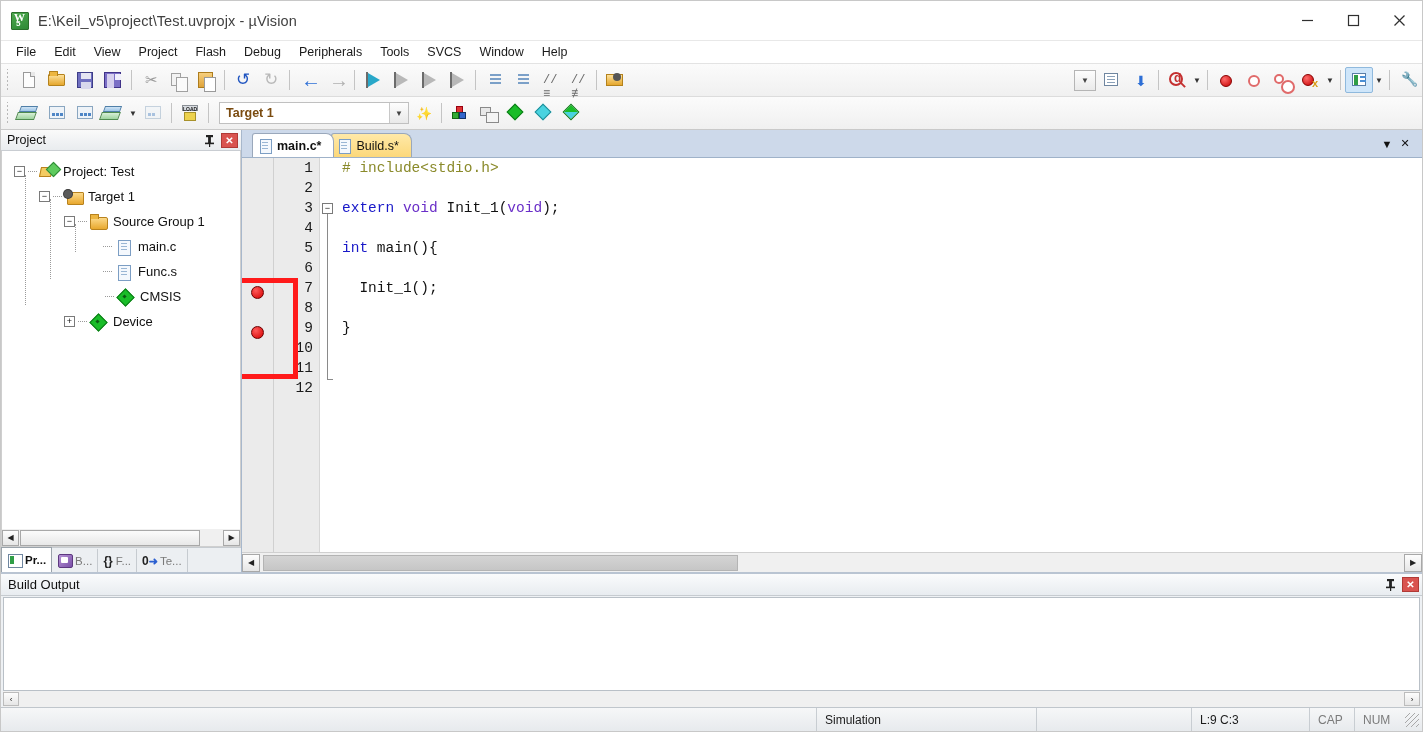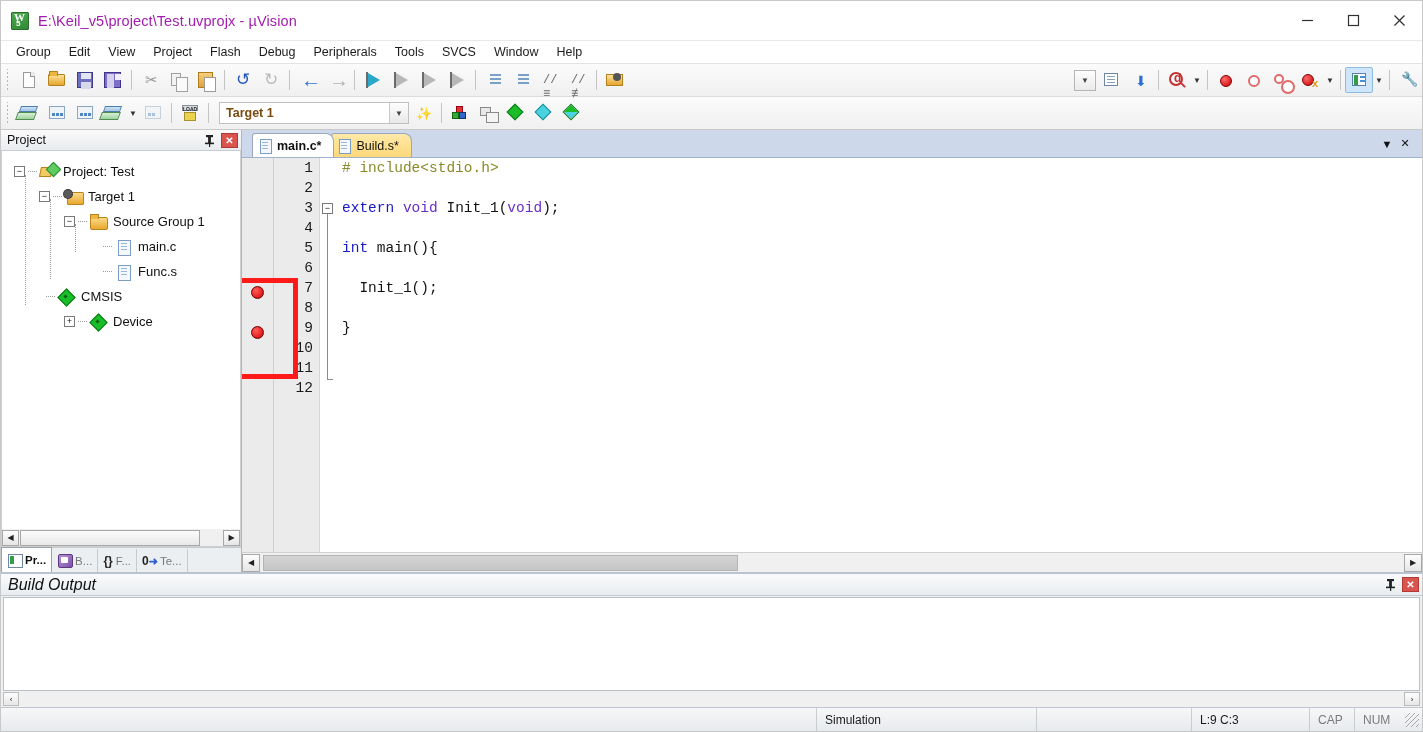--- a/index.html
+++ b/index.html
@@ -35,21 +35,21 @@
   .app-icon:before {
     content: "W"; position: absolute; left: 2px; top: -2px;
     font-size: 11px; font-weight: bold; color: #fff;
     font-family: "Liberation Serif", serif;
   }
   .app-icon:after {
     content: "5"; position: absolute; left: 4px; top: 6px;
     font-size: 8px; font-weight: bold; color: #fff;
   }
   .title-text {
-    font-size: 14.5px; color: #a21caf; letter-spacing: 0.1px;
+    font-size: 14.5px; color: #404040; letter-spacing: 0.1px;
     white-space: nowrap;
   }
   .win-controls { margin-left: auto; display: flex; height: 100%; }
   .win-btn {
     width: 46px; height: 100%;
     display: flex; align-items: center; justify-content: center;
     color: #303030;
   }
 
   
@@ -424,21 +424,21 @@
     display: flex; flex-direction: column;
     border-top: 2px solid #b9c4d2;
     background: #eef1f4;
   }
   .build-header {
     height: 22px; min-height: 22px;
     background: linear-gradient(180deg,#fafbfc,#e8ecf0);
     display: flex; align-items: center; padding-left: 7px;
     border-bottom: 1px solid #c6cbd0;
   }
-  .build-title { font-size: 16px; color: #111; font-style: italic; }
+  .build-title { font-size: 13px; color: #111; }
   .build-body {
     flex: 1 1 auto; background: #ffffff;
     border: 1px solid #b9c0c7; margin: 1px 2px 0 2px;
     min-height: 0;
   }
   .build-hscroll {
     height: 16px; min-height: 16px; display: flex; align-items: center;
     background: #f0f0f0; margin: 0 2px;
   }
   .build-hscroll .sb-arrow { width: 16px; height: 14px; border-color: #bcbcbc; }
@@ -618,21 +618,21 @@
       <div class="win-btn close">
         <svg width="13" height="13" viewBox="0 0 13 13">
             <line x1="1.5" y1="1.5" x2="11.5" y2="11.5" stroke="currentColor" stroke-width="1.2"></line>
             <line x1="11.5" y1="1.5" x2="1.5" y2="11.5" stroke="currentColor" stroke-width="1.2"></line>
           </svg>
       </div>
     </div>
   </div>
 
   <div class="menubar">
-    <div class="menu-item">Group</div>
+    <div class="menu-item">File</div>
     <div class="menu-item">Edit</div>
     <div class="menu-item">View</div>
     <div class="menu-item">Project</div>
     <div class="menu-item">Flash</div>
     <div class="menu-item">Debug</div>
     <div class="menu-item">Peripherals</div>
     <div class="menu-item">Tools</div>
     <div class="menu-item">SVCS</div>
     <div class="menu-item">Window</div>
     <div class="menu-item">Help</div>
@@ -976,21 +976,21 @@
             <div class="tlabel">main.c</div>
           </div>
 
           <div class="tnode" style="padding-left:87px">
             <div class="tbox spacer"></div>
             <div class="dots"></div>
             <div class="ico file"></div>
             <div class="tlabel">Func.s</div>
           </div>
 
-          <div class="tnode" style="padding-left:30px">
+          <div class="tnode" style="padding-left:89px">
             <div class="tbox spacer"></div>
             <div class="dots"></div>
             <div class="ico diamond"></div>
             <div class="tlabel">CMSIS</div>
           </div>
 
           <div class="tnode" style="padding-left:62px">
             <div class="tbox">+</div>
             <div class="dots"></div>
             <div class="ico diamond"></div>

